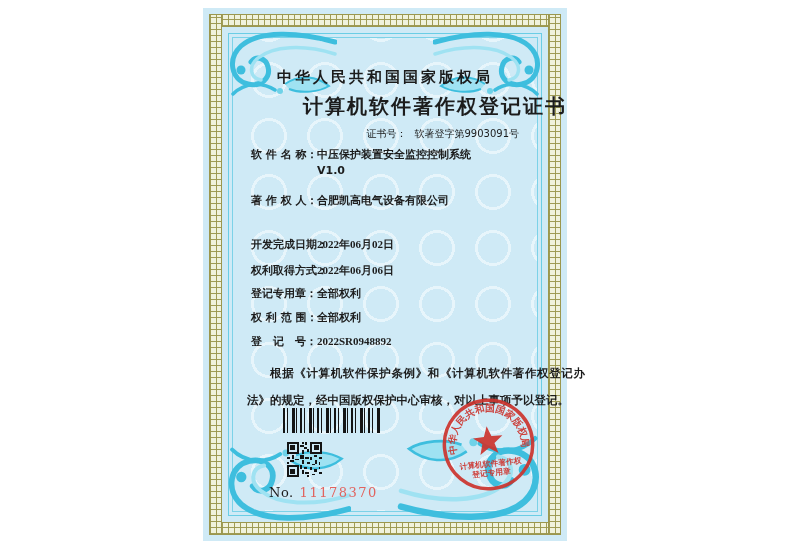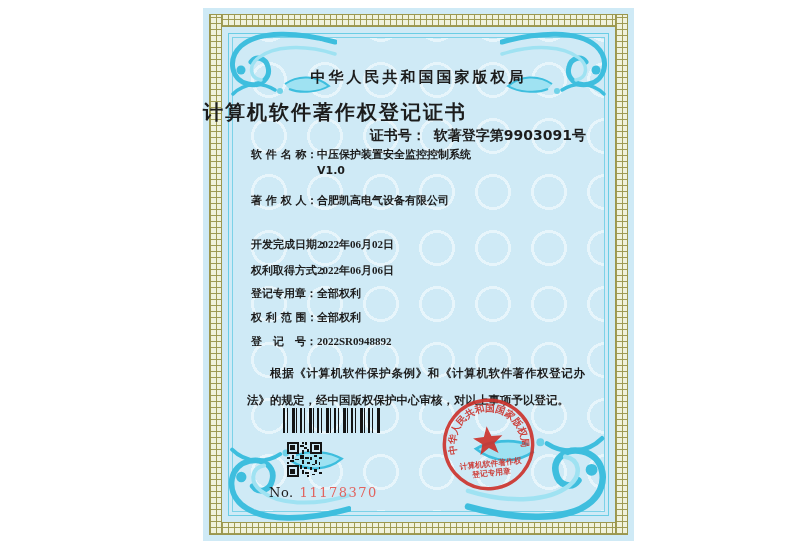--- a/index.html
+++ b/index.html
@@ -2,21 +2,21 @@
 <html><head>
 <meta charset="utf-8">
 <style>
   html,body{margin:0;padding:0;}
   body{
     width:800px;height:548px;position:relative;background:#ffffff;
     font-family:"DejaVu Sans",sans-serif;color:#1c1c1c;overflow:hidden;
   }
   
   .certificate{
-    position:absolute;left:203px;top:8px;width:431px;height:533px;
+    position:absolute;left:203px;top:8px;width:364px;height:533px;
     background:#cfeaf6;
   }
   
   .gold-band{
     position:absolute;background-color:#f0f2dc;
     background-image:
       repeating-linear-gradient(90deg, rgba(155,151,78,.95) 0 1px, rgba(0,0,0,0) 1px 6px),
       repeating-linear-gradient(0deg, rgba(155,151,78,.95) 0 1px, rgba(0,0,0,0) 1px 6px);
     border:1.5px solid #9b974e;box-sizing:border-box;
   }
@@ -38,25 +38,25 @@
   .c-tl{left:22px;top:20px;}
   .c-tr{right:22px;top:20px;transform:scaleX(-1);}
   .c-bl{left:20px;bottom:16px;width:128px;height:80px;transform:scaleY(-1);}
   .c-br{right:20px;bottom:16px;width:150px;height:92px;transform:scale(-1,-1);}
   
   .authority{
     position:absolute;left:0;right:0;top:60px;text-align:center;
     font-size:15px;font-weight:700;letter-spacing:3px;
   }
   .cert-title{
-    position:absolute;left:0;right:0;top:91px;text-align:left;
+    position:absolute;left:0;right:0;top:85px;text-align:right;
     font-family:"DejaVu Serif",serif;font-size:20px;font-weight:700;letter-spacing:2px;
   }
   .certno-line{
-    position:absolute;right:48px;top:119px;font-size:14px;font-weight:700;
+    position:absolute;right:48px;top:119px;font-size:10px;font-weight:400;
   }
   .certno-line .gap{display:inline-block;width:8px;}
   .field{position:absolute;left:48px;font-size:11px;font-weight:700;line-height:15px;}
   .field .lbl{position:absolute;left:0;top:0;white-space:nowrap;}
   .field .val{position:absolute;left:66px;top:0;white-space:nowrap;font-family:Liberation Serif, serif;}
   .field .val2{position:absolute;left:66px;top:16px;white-space:nowrap;}
   .f0{top:139px;} .f1{top:185px;} .f2{top:229px;} .f3{top:255px;}
   .f4{top:278px;} .f5{top:302px;} .f6{top:326px;}
   .statement{
     position:absolute;left:44px;top:352px;width:338px;

